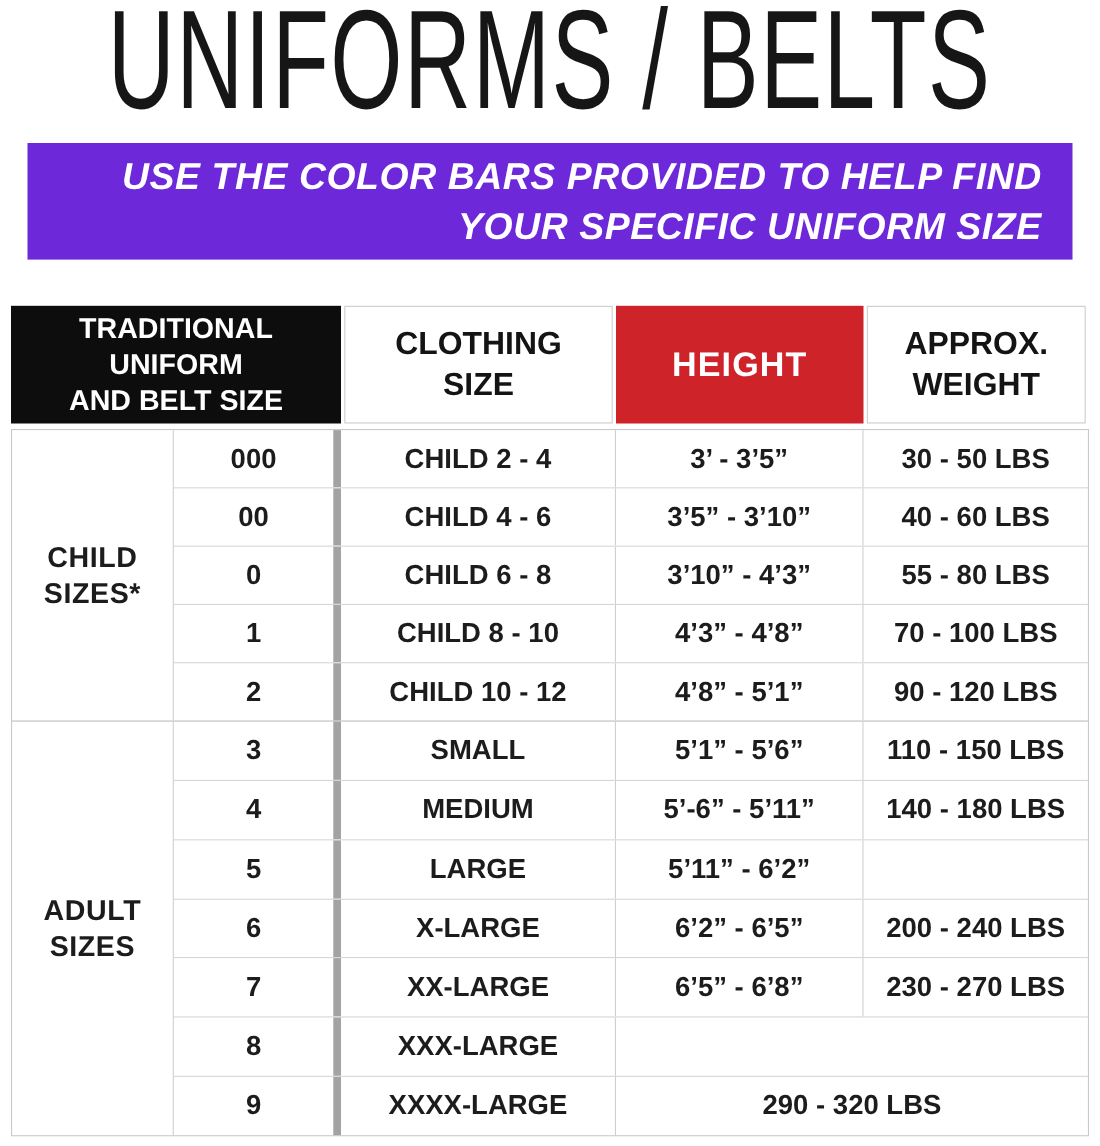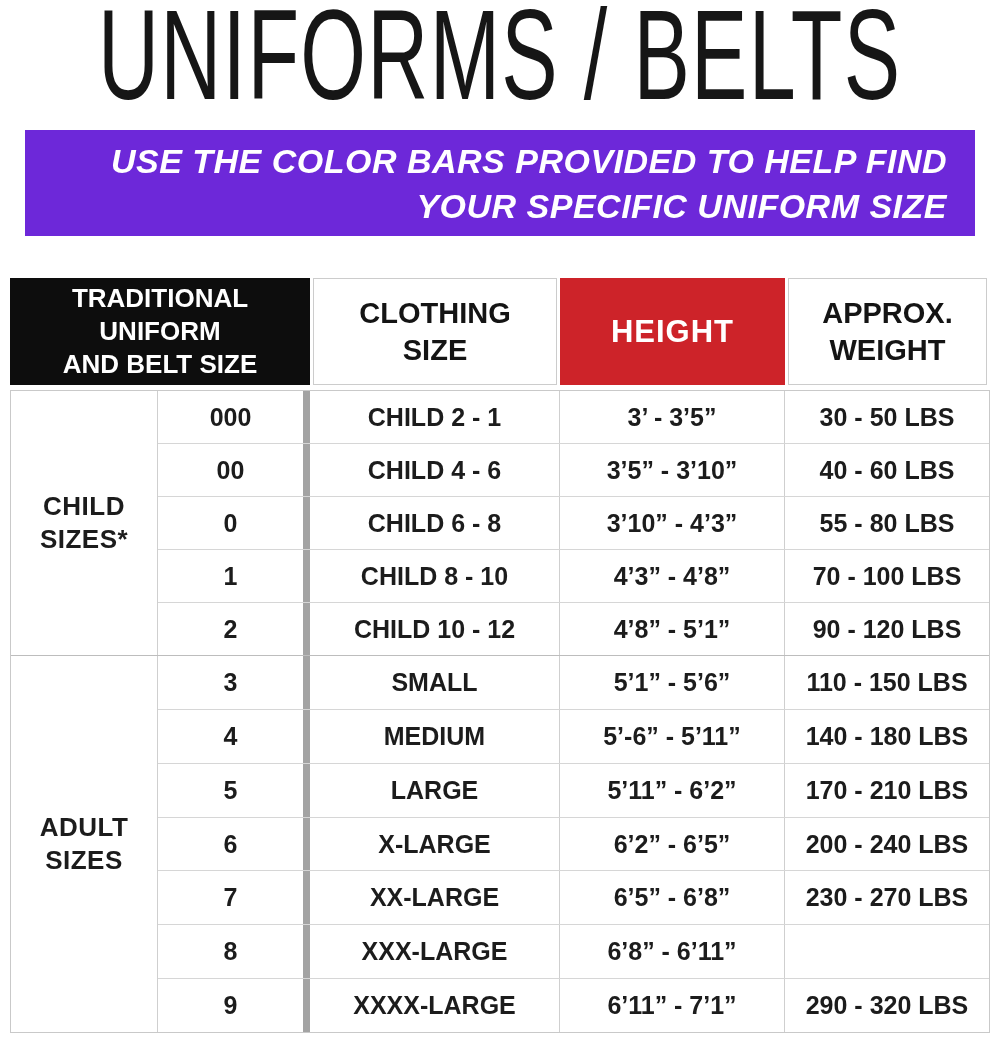--- a/index.html
+++ b/index.html
@@ -113,21 +113,21 @@
   </div>
 </div>
 
 <div class="body-table">
 
   <div class="section child">
     <div class="sec-label">CHILD SIZES*</div>
     <div class="sec-rows">
       <div class="row">
         <div class="cell size">000</div>
-        <div class="cell clothing">CHILD 2 - 1</div>
+        <div class="cell clothing">CHILD 2 - 4</div>
         <div class="cell height">3’ - 3’5”</div>
         <div class="cell weight">30 - 50 LBS</div>
       </div>
       <div class="row">
         <div class="cell size">00</div>
         <div class="cell clothing">CHILD 4 - 6</div>
         <div class="cell height">3’5” - 3’10”</div>
         <div class="cell weight">40 - 60 LBS</div>
       </div>
       <div class="row">
@@ -163,41 +163,38 @@
       <div class="row">
         <div class="cell size">4</div>
         <div class="cell clothing">MEDIUM</div>
         <div class="cell height">5’-6” - 5’11”</div>
         <div class="cell weight">140 - 180 LBS</div>
       </div>
       <div class="row">
         <div class="cell size">5</div>
         <div class="cell clothing">LARGE</div>
         <div class="cell height">5’11” - 6’2”</div>
-        <div class="cell weight">170 - 210 LBS</div>
       </div>
       <div class="row">
         <div class="cell size">6</div>
         <div class="cell clothing">X-LARGE</div>
         <div class="cell height">6’2” - 6’5”</div>
         <div class="cell weight">200 - 240 LBS</div>
       </div>
       <div class="row">
         <div class="cell size">7</div>
         <div class="cell clothing">XX-LARGE</div>
         <div class="cell height">6’5” - 6’8”</div>
         <div class="cell weight">230 - 270 LBS</div>
       </div>
       <div class="row">
         <div class="cell size">8</div>
         <div class="cell clothing">XXX-LARGE</div>
-        <div class="cell height">6’8” - 6’11”</div>
       </div>
       <div class="row">
         <div class="cell size">9</div>
         <div class="cell clothing">XXXX-LARGE</div>
-        <div class="cell height">6’11” - 7’1”</div>
         <div class="cell weight">290 - 320 LBS</div>
       </div>
     </div>
   </div>
 
 </div>
 
 </body></html>

